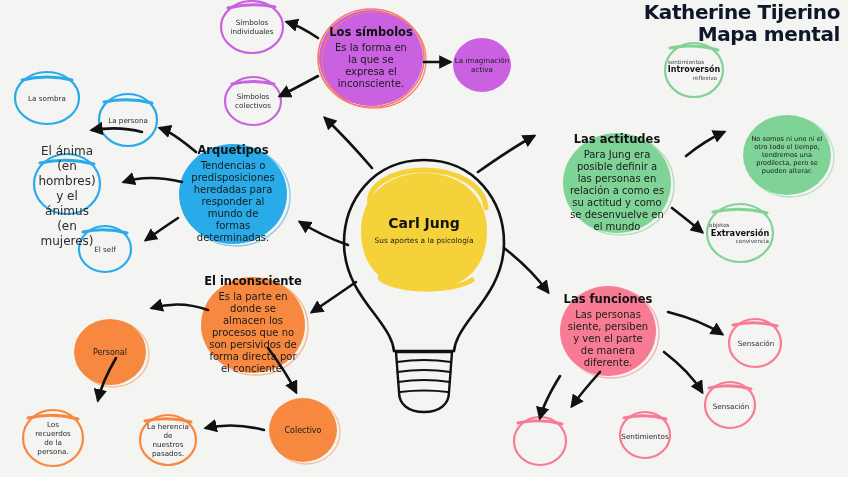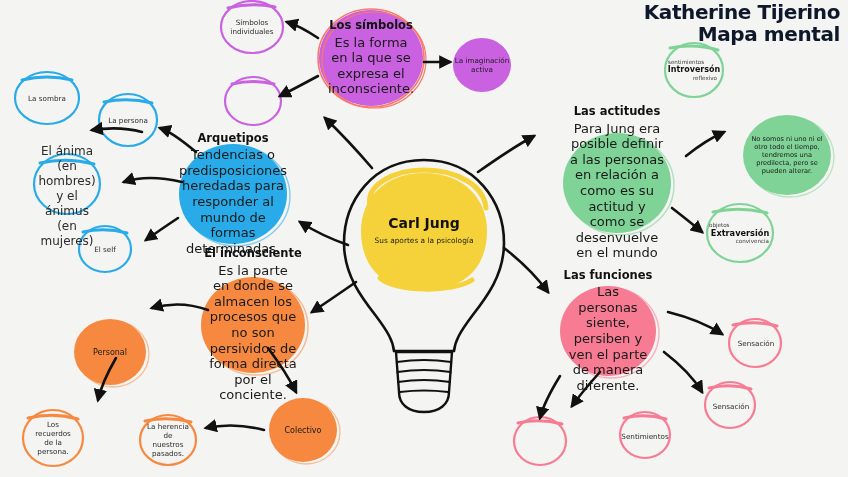--- a/index.html
+++ b/index.html
@@ -41,21 +41,21 @@
     color:#111;
     line-height:1.1;
   }
   .bubble .bd {
     color:#1a1a1a;
     line-height:1.2;
   }
 
   
   .filled .hd { font-size:11.5px; margin-bottom:3px; }
-  .filled .bd { font-size:13px; padding:0 12px; }
+  .filled .bd { font-size:10px; padding:0 12px; }
 
   
   .solid-sm { font-size:8px; color:#1a1a1a; font-weight:normal; }
 
   
   .outline {
     background:transparent;
   }
   .outline .lbl { font-size:7.2px; color:#2b2b2b; line-height:1.25; padding:0 7px; }
 
@@ -227,20 +227,23 @@
     <ellipse cx="611" cy="333" rx="48" ry="45" fill="none" stroke="#F77C93" stroke-width="1.4" opacity="0.55"></ellipse>
   </svg>
 
   <div class="bubble filled" style="left:319px; top:10px; width:104px; height:96px;">
     <div class="hd">Los símbolos</div>
     <div class="bd">Es la forma en la que se expresa el inconsciente.</div>
   </div>
   <div class="bubble outline" style="left:221px; top:1px; width:62px; height:52px;">
     <div class="lbl">Símbolos individuales</div>
   </div>
+  <div class="bubble outline" style="left:225px; top:77px; width:56px; height:48px;">
+    <div class="lbl">Símbolos colectivos</div>
+  </div>
   <div class="bubble" style="left:453px; top:38px; width:58px; height:54px;">
     <div class="lbl solid-sm" style="font-size:7.2px; line-height:1.25;">La imaginación activa</div>
   </div>
 
   <div class="bubble filled" style="left:179px; top:144px; width:108px; height:100px;">
     <div class="hd">Arquetipos</div>
     <div class="bd">Tendencias o predisposiciones heredadas para responder al mundo de formas determinadas.</div>
   </div>
   <div class="bubble outline" style="left:15px; top:72px; width:64px; height:52px;">
     <div class="lbl">La sombra</div>

